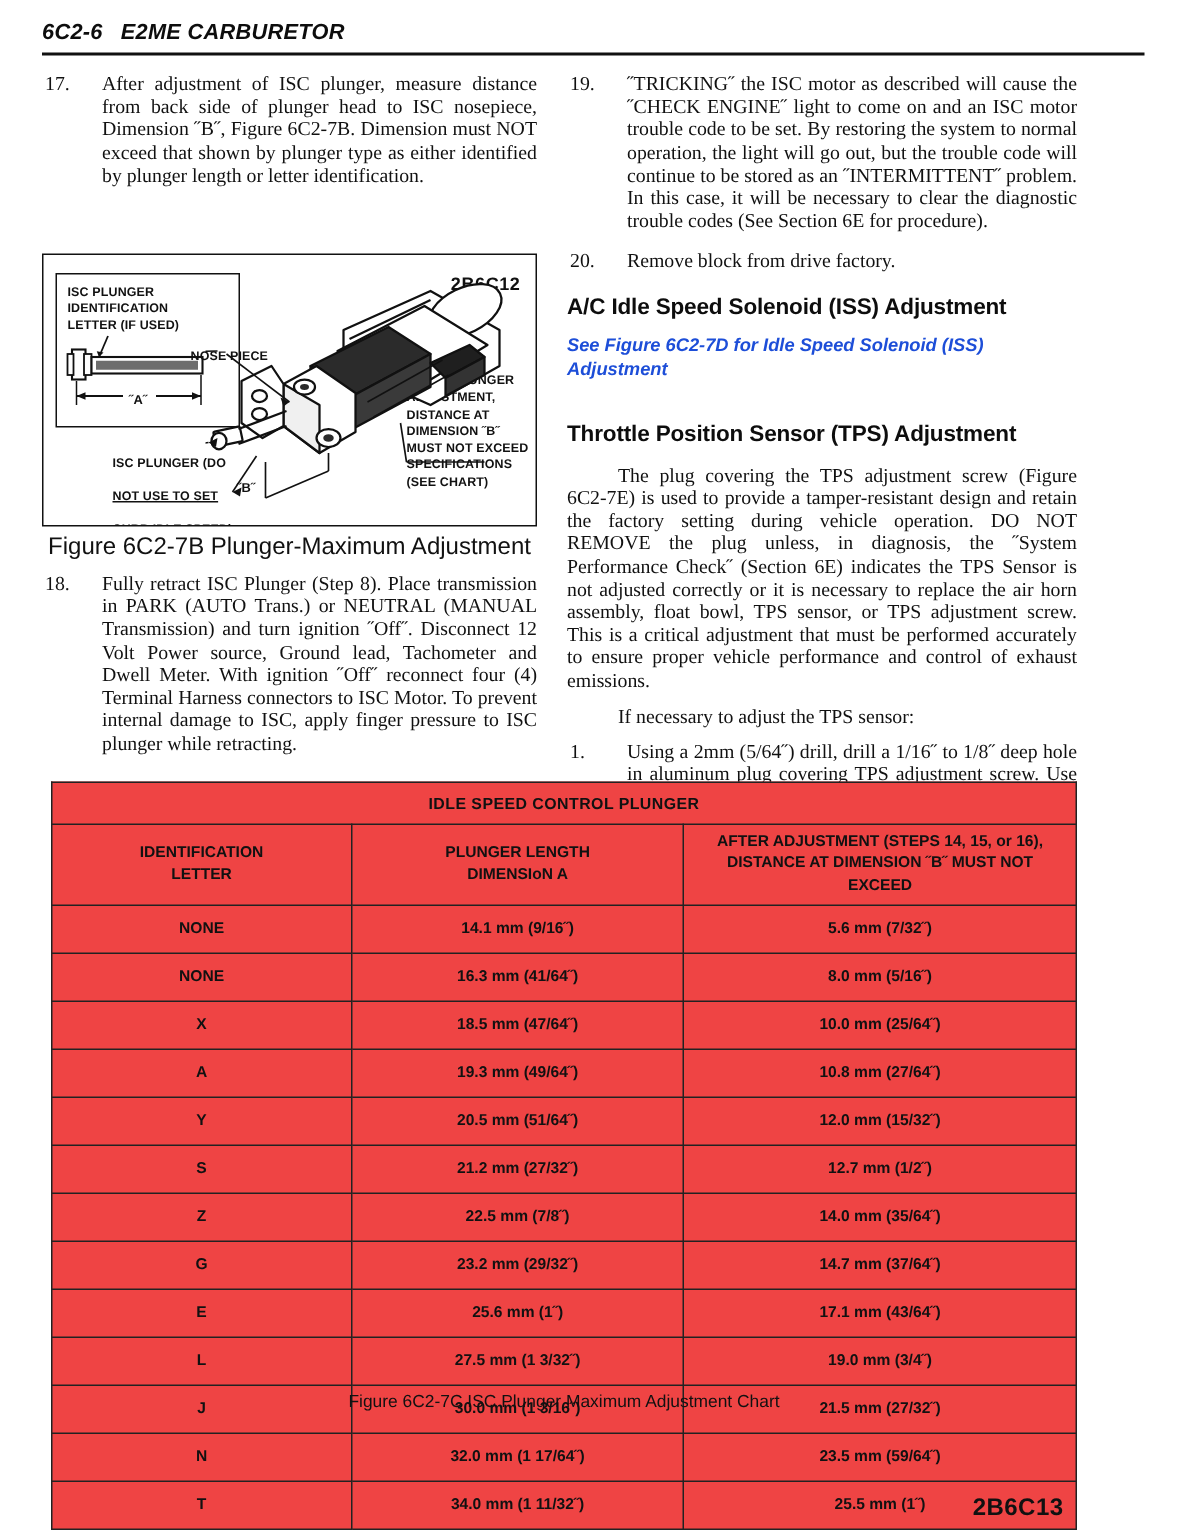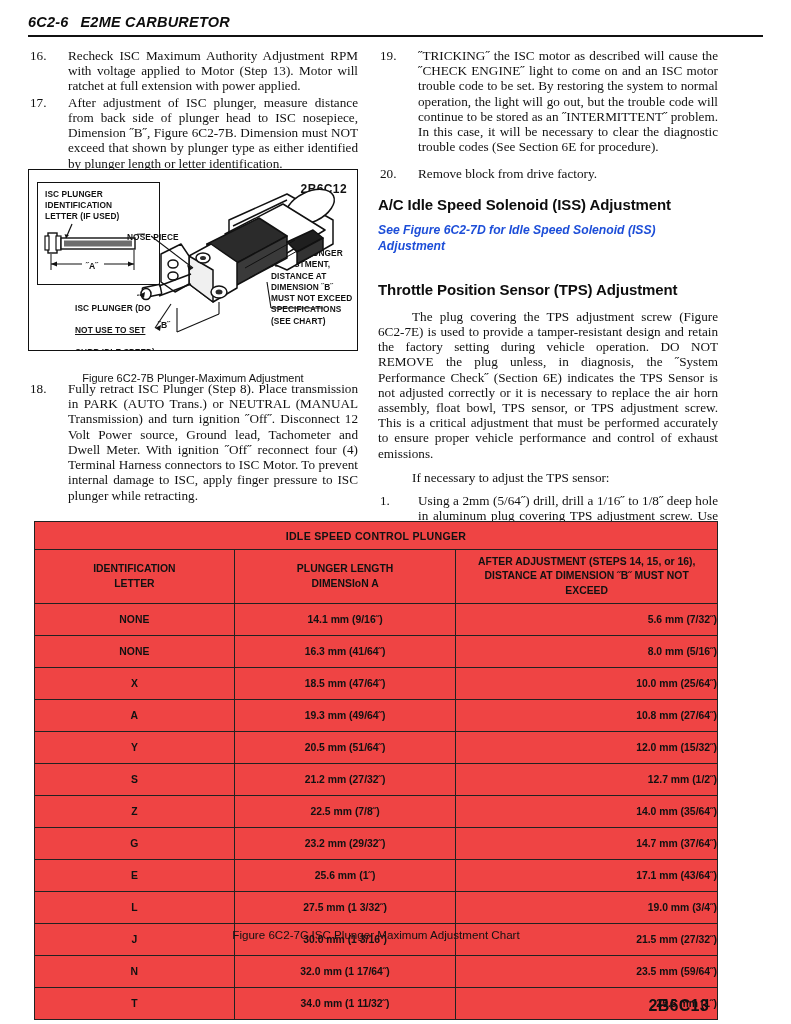--- a/index.html
+++ b/index.html
@@ -92,24 +92,24 @@
   .figure-box {
     position: absolute;
     left: 28px; top: 169px;
     width: 330px; height: 182px;
     border: 1.6px solid #111;
     background: #fff;
     overflow: hidden;
   }
   .fig-caption {
     position: absolute;
-    left: 28px; top: 372px; width: 330px;
+    left: 28px; top: 356px; width: 330px;
     text-align: center;
     font-family: "Liberation Sans", sans-serif;
-    font-size: 11px;
+    font-size: 16px;
     color: #111;
   }
   .fig-code {
     position: absolute;
     font-family: "Liberation Sans", sans-serif;
     font-weight: bold;
     font-size: 12px;
     letter-spacing: 0.4px;
     color: #111;
   }
@@ -161,21 +161,21 @@
   }
   table.chart tr.head-row td {
     height: 54px;
     font-size: 10.4px;
     line-height: 1.35;
     padding: 4px 6px;
   }
   table.chart tr.data-row td { height: 32px; }
   table.chart tr.data-row td.c1 { width: 200px; }
   table.chart tr.data-row td.c2 { width: 222px; }
-  table.chart tr.data-row td.c3 { width: 262px; position: relative; text-align: right; }
+  table.chart tr.data-row td.c3 { width: 262px; position: relative; }
   .chart-code {
     position: absolute;
     right: 8px; bottom: 4px;
     font-family: "Liberation Sans", sans-serif;
     font-weight: bold;
     font-size: 16px;
     letter-spacing: 0.3px;
   }
   .chart-caption {
     position: absolute;
@@ -191,23 +191,20 @@
 
 <div class="page">
 
   <div class="page-header">
     <span class="hdr-num">6C2-6</span><span>E2ME CARBURETOR</span>
   </div>
   <div class="header-rule"></div>
 
   <div class="col-left">
     <ol class="steps">
-      <li>
-        <span class="num">16.</span><span>Recheck ISC Maximum Authority Adjustment RPM with voltage applied to Motor (Step 13). Motor will ratchet at full extension with power applied.</span>
-      </li>
       <li>
         <span class="num">17.</span><span>After adjustment of ISC plunger, measure distance from back side of plunger head to ISC nosepiece, Dimension ˝B˝, Figure 6C2-7B. Dimension must NOT exceed that shown by plunger type as either identified by plunger length or letter identification.</span>
       </li>
     </ol>
   </div>
 
   <div class="figure-box">
 
     <div class="fig-code" style="right:10px; top:12px;">2B6C12</div>
 

